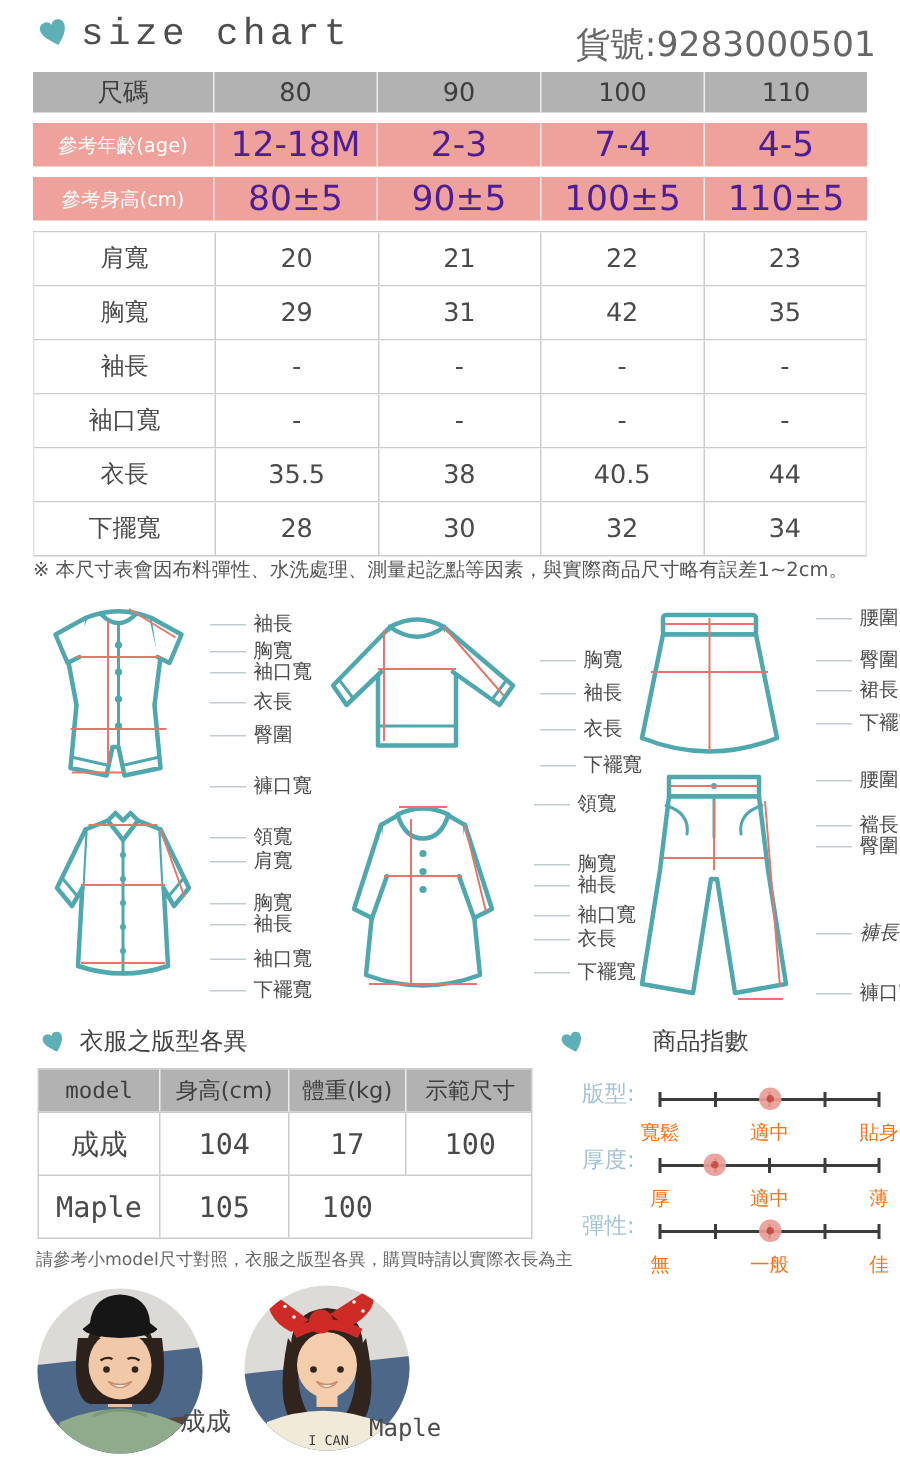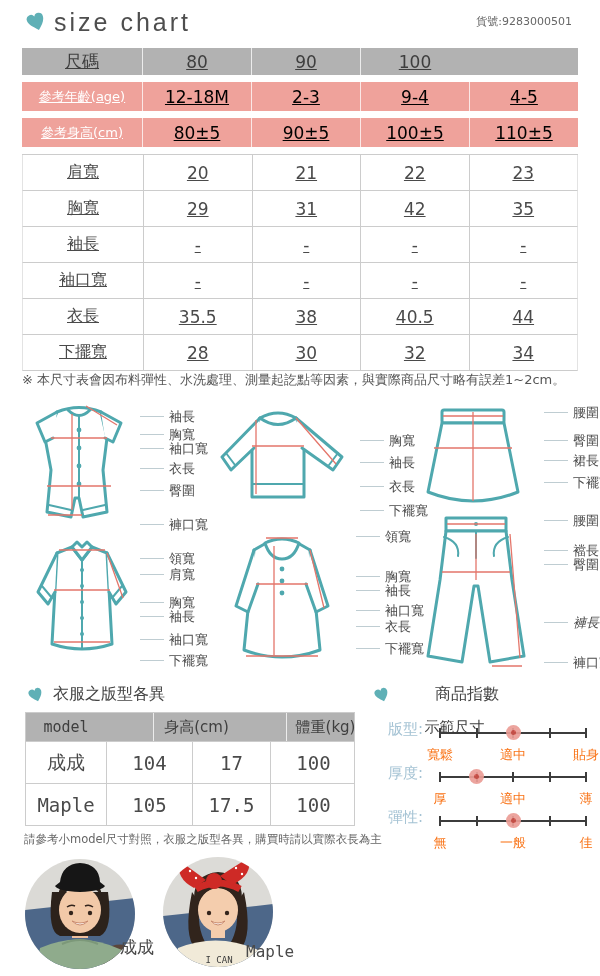--- a/index.html
+++ b/index.html
@@ -12,33 +12,33 @@
   body{
     width:600px;height:976px;position:relative;background:#fff;
     font-family:"DejaVu Sans","Liberation Sans",sans-serif;color:var(--text);
     overflow:hidden;
   }
   .mono{font-family:"DejaVu Sans Mono","Liberation Mono",monospace;}
 
   
   .hdr-heart{position:absolute;left:26px;top:12px;}
   .page-title{
-    position:absolute;left:54px;top:8px;font-family:Liberation Sans, sans-serif;
+    position:absolute;left:54px;top:8px;font-family:Liberation Mono, monospace;
     font-size:25px;letter-spacing:3px;color:#4e4e4e;
   }
-  .item-no{position:absolute;right:28px;top:14px;font-size:11px;color:#666;}
+  .item-no{position:absolute;right:16px;top:14px;font-size:23px;color:#666;}
 
   
   .size-table{position:absolute;left:22px;top:48px;width:556px;}
   .st-row{display:grid;grid-template-columns:120px repeat(4,1fr);}
-  .st-cell{display:flex;align-items:center;justify-content:center;text-decoration:underline;}
+  .st-cell{display:flex;align-items:center;justify-content:center;}
   .st-head{background:var(--grayhead);height:27px;color:#3e3e3e;font-size:17px;}
   .st-head .st-cell+.st-cell, .st-pink .st-cell+.st-cell{border-left:1px solid rgba(255,255,255,.75);}
   .st-pink{background:var(--pink);height:29px;margin-top:7px;}
-  .st-pink .st-cell{color:#000000;font-size:17px;}
+  .st-pink .st-cell{color:#4c1d95;font-size:23px;}
   .st-pink .st-cell.st-label{color:#fff;font-size:13px;}
   .st-body{margin-top:7px;border-top:1px solid var(--border);}
   .st-white{background:#fff;height:36px;border-bottom:1px solid var(--border);
             border-left:1px solid #e3e3e3;border-right:1px solid #e3e3e3;font-size:17px;}
   .st-white .st-cell+.st-cell{border-left:1px solid var(--border);}
   .st-white .st-cell.st-label{font-size:16px;}
 
   
   .note{position:absolute;left:22px;top:371px;font-size:13px;color:#555;white-space:nowrap;}
 
@@ -56,21 +56,21 @@
   .g-red{stroke:var(--red);stroke-width:1.3;fill:none;}
 
   
   .sec-heading{position:absolute;display:flex;align-items:center;gap:8px;
     font-family:"DejaVu Sans Mono","Liberation Mono",monospace;font-size:16px;color:#444;}
 
   
   .model-table{position:absolute;left:25px;top:712px;width:330px;border:1px solid var(--border);}
   .mt-row{display:grid;grid-template-columns:80px 86px 78px 86px;}
   .mt-cell{display:flex;align-items:center;justify-content:center;}
-  .mt-head{background:var(--grayhead);height:28px;color:#3e3e3e;font-size:15px;gap:47px;}
+  .mt-head{background:var(--grayhead);height:28px;color:#3e3e3e;font-size:15px;}
   .mt-head .mt-cell+.mt-cell{border-left:1px solid rgba(255,255,255,.75);}
   .mt-body-row{height:42px;border-top:1px solid var(--border);font-size:19px;}
   .mt-body-row .mt-cell+.mt-cell{border-left:1px solid var(--border);}
   .model-note{position:absolute;left:24px;top:832px;font-size:11.5px;color:#666;white-space:nowrap;}
 
   
   .sliders{position:absolute;left:388px;top:720px;width:216px;text-decoration:underline;}
   .slider{position:relative;height:44px;}
   .sl-name{position:absolute;left:0;top:0;font-size:15px;color:var(--sliderlabel);}
   .sl-track{position:absolute;left:52px;top:12px;width:146px;height:2px;background:#3c3c3c;}
@@ -95,26 +95,27 @@
 </span>
 <div class="page-title">size chart</div>
 <div class="item-no">貨號:9283000501</div>
 
 <div class="size-table" id="size-table">
     <div class="st-row st-head">
       <div class="st-cell st-label">尺碼</div>
       <div class="st-cell">80</div>
       <div class="st-cell">90</div>
       <div class="st-cell">100</div>
+      <div class="st-cell">110</div>
     </div>
     <div class="st-row st-pink">
       <div class="st-cell st-label">參考年齡(age)</div>
       <div class="st-cell">12-18M</div>
       <div class="st-cell">2-3</div>
-      <div class="st-cell">9-4</div>
+      <div class="st-cell">7-4</div>
       <div class="st-cell">4-5</div>
     </div>
     <div class="st-row st-pink">
       <div class="st-cell st-label">參考身高(cm)</div>
       <div class="st-cell">80±5</div>
       <div class="st-cell">90±5</div>
       <div class="st-cell">100±5</div>
       <div class="st-cell">110±5</div>
     </div>
     <div class="st-body">
@@ -284,21 +285,20 @@
     </div>
     <div class="mt-row mt-body-row">
       <div class="mt-cell">成成</div>
       <div class="mt-cell mono">104</div>
       <div class="mt-cell mono">17</div>
       <div class="mt-cell mono">100</div>
     </div>
     <div class="mt-row mt-body-row">
       <div class="mt-cell mono">Maple</div>
       <div class="mt-cell mono">105</div>
-      <div class="mt-cell mono">17.5</div>
       <div class="mt-cell mono">100</div>
     </div>
   </div>
 <div class="model-note">請參考小model尺寸對照，衣服之版型各異，購買時請以實際衣長為主</div>
 
 <div class="sec-heading" style="left:374px;top:684px;gap:44px;">
   <svg width="17" height="16" viewBox="0 0 24 22">
       <path d="M12 20 C6 15 1.5 11 1.5 6.5 A4.8 4.8 0 0 1 10.6 4.4 A4.8 4.8 0 0 1 19.8 6.2 C20 11 17 15 12 20 Z" fill="#5FB0B6" transform="rotate(-14 12 11)"></path>
     </svg>
   <span>商品指數</span>

